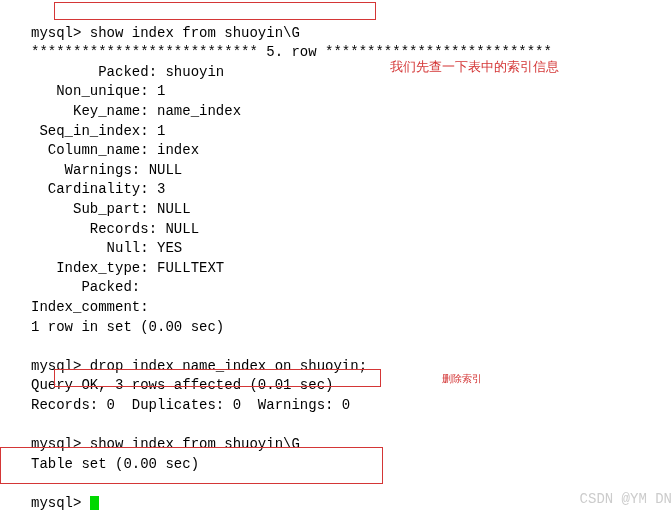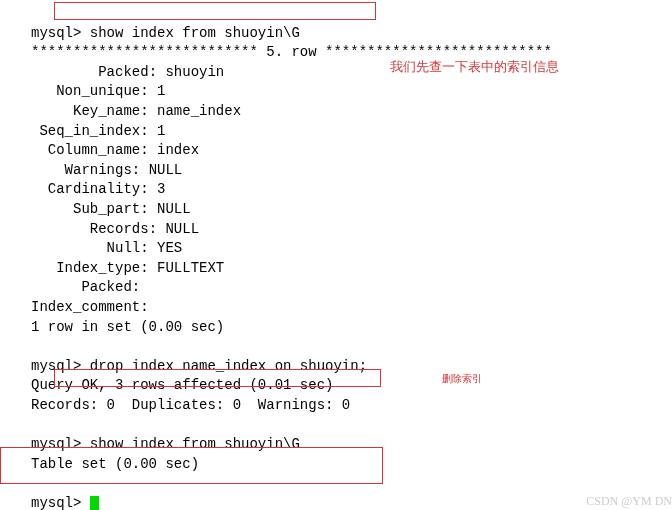--- a/index.html
+++ b/index.html
@@ -70,22 +70,22 @@
       width: 9px;
       height: 15px;
       background: #00d800;
       vertical-align: text-bottom;
     }
     .watermark {
       position: absolute;
       right: 8px;
       bottom: 8px;
       color: #ccc;
-      font-family: Liberation Serif, serif;
-      font-size: 12px;
+      font-family: Liberation Mono, monospace;
+      font-size: 14px;
     }
   </style>
 </head>
 <body>
 
 <div class="terminal">
 <span class="line"><span>mysql&gt; </span><span>show index from shuoyin\G</span></span>
 <span class="line">*************************** 5. row ***************************</span>
 <span class="line"><span>        Packed</span>: <span>shuoyin</span></span>
 <span class="line"><span>   Non_unique</span>: <span>1</span></span>

